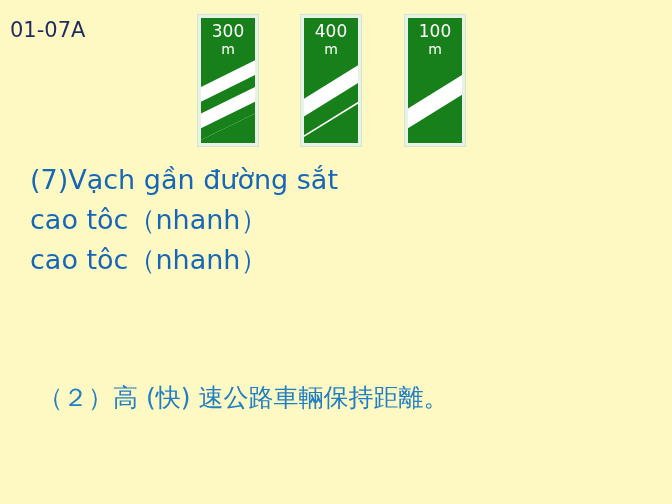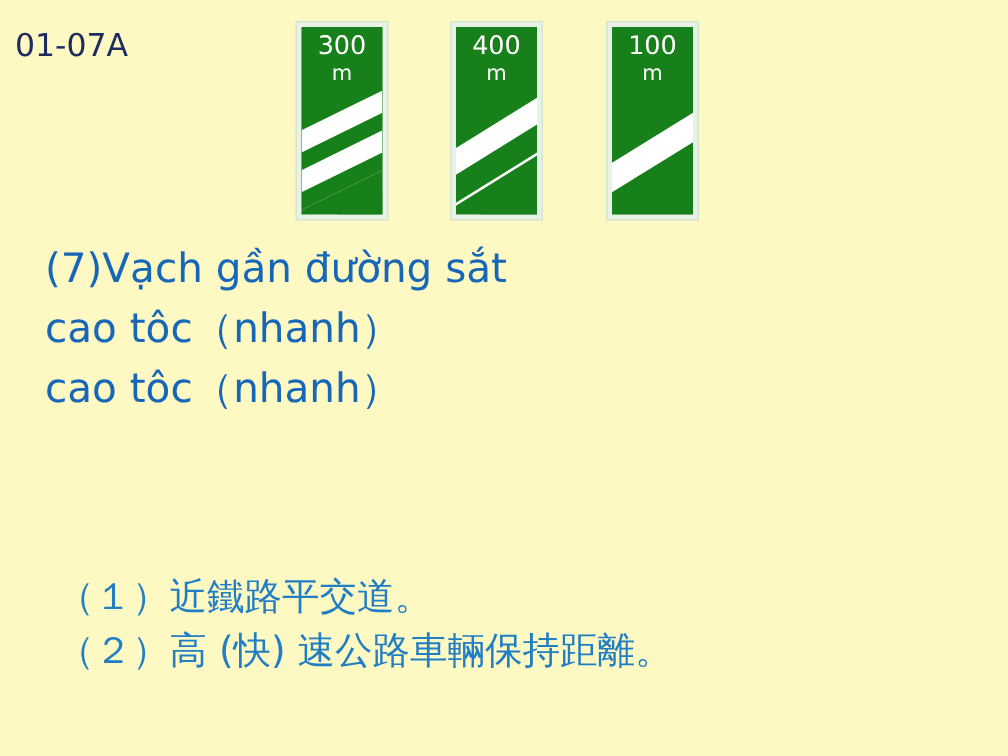--- a/index.html
+++ b/index.html
@@ -183,17 +183,16 @@
 
   </div>
 
   <div id="vi-block">
     <p class="vi-line">(7)Vạch gần đường sắt</p>
     <p class="vi-line">cao tôc（nhanh）</p>
     <p class="vi-line">cao tôc（nhanh）</p>
   </div>
 
   <div id="zh-block">
-    <p class="zh-line">（１）近鐵路平交道。</p>
     <p class="zh-line">（２）高 (快) 速公路車輛保持距離。</p>
   </div>
 
 </div>
 
 </body></html>

